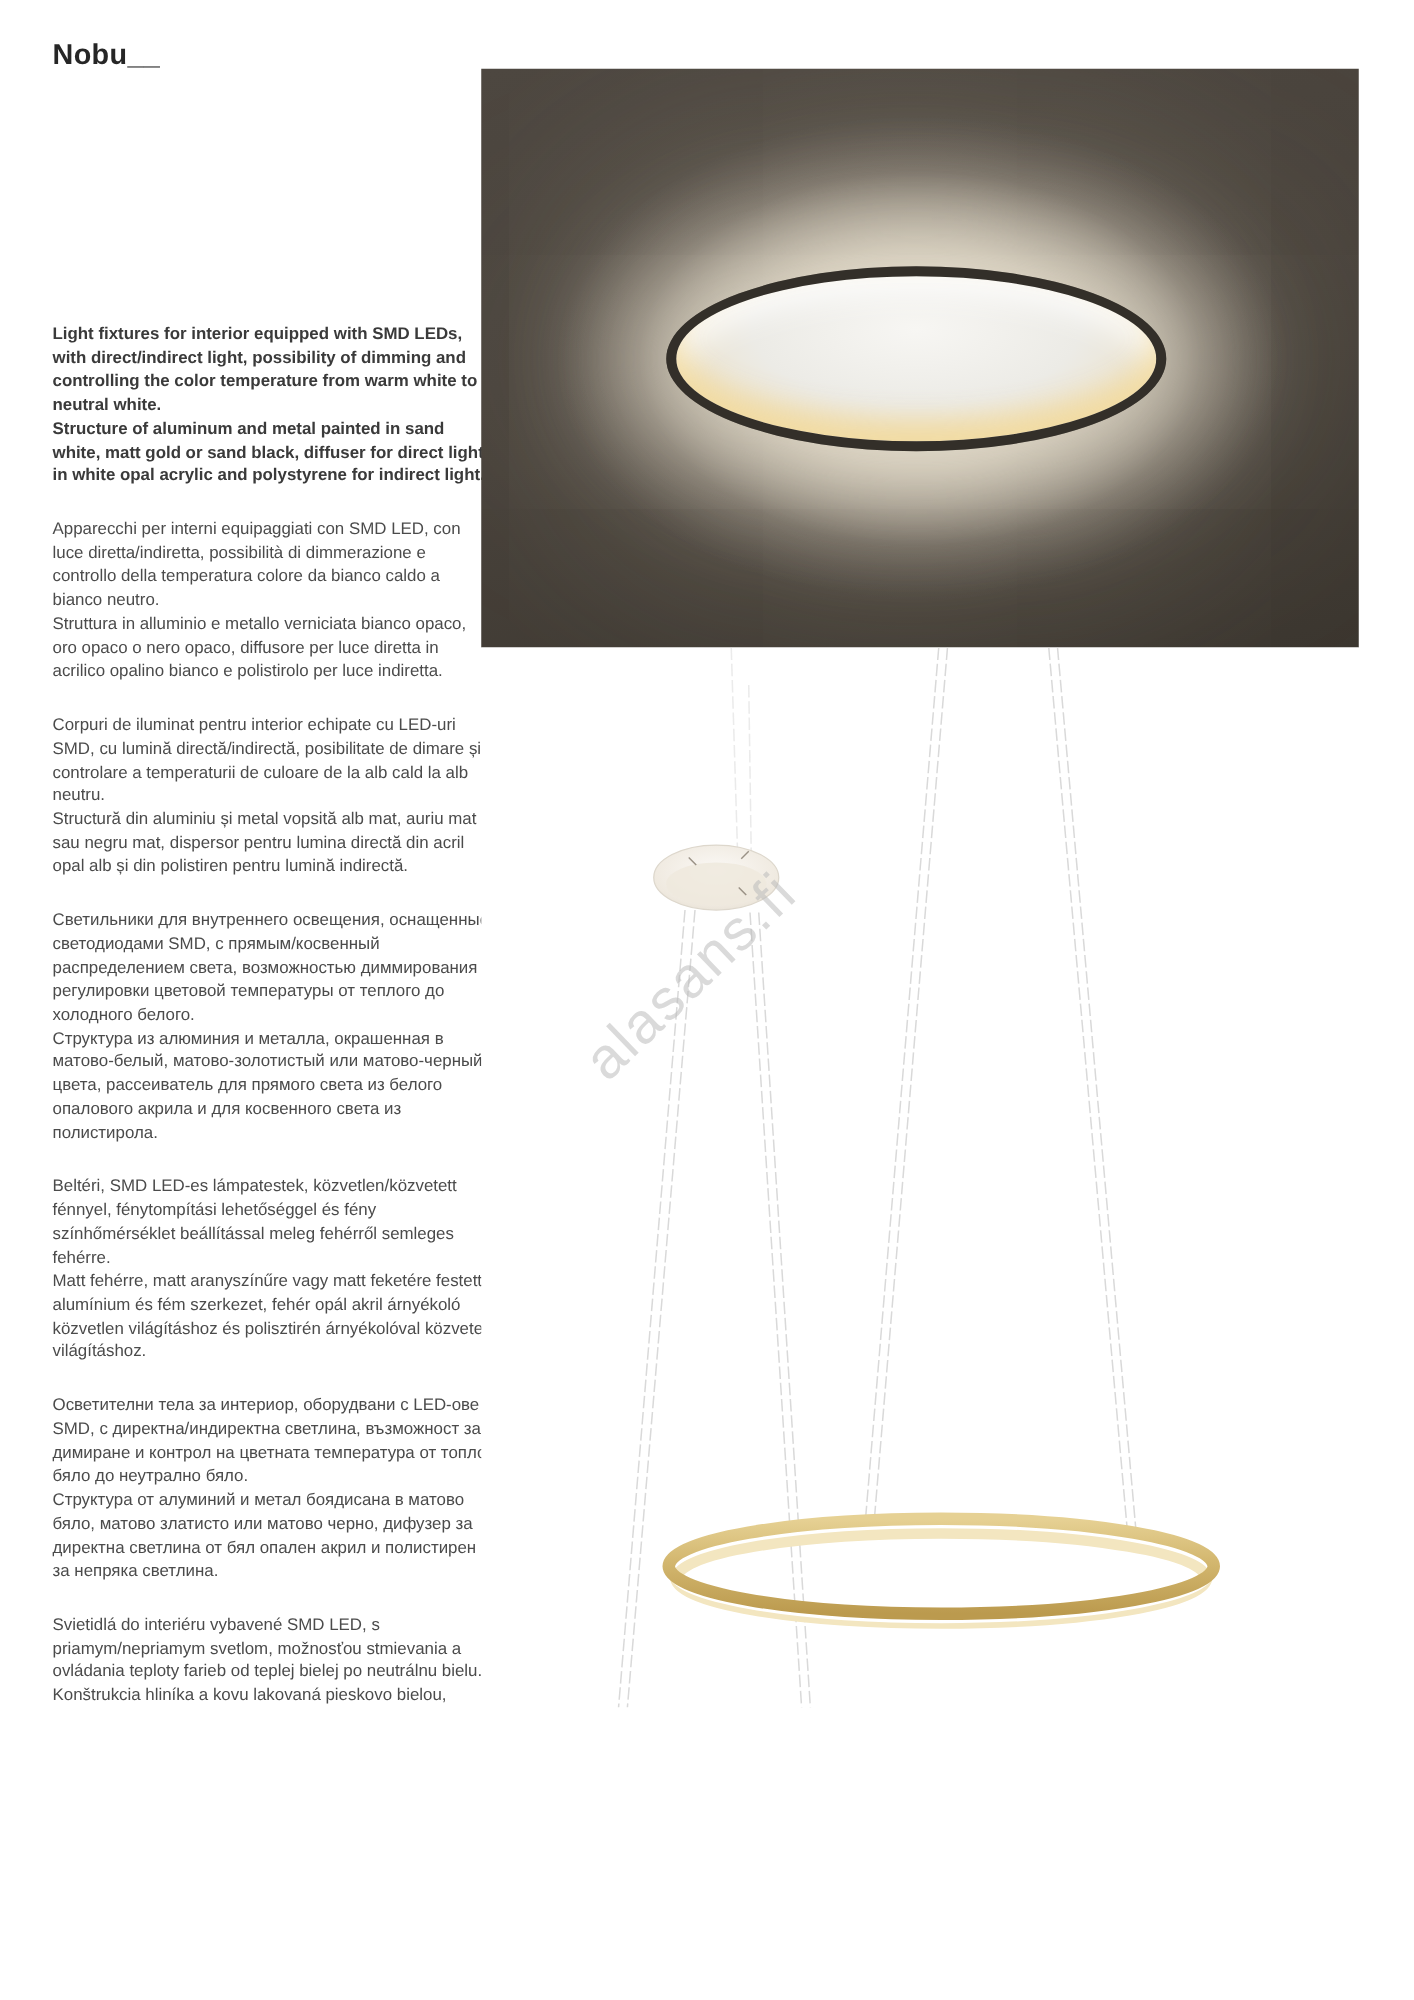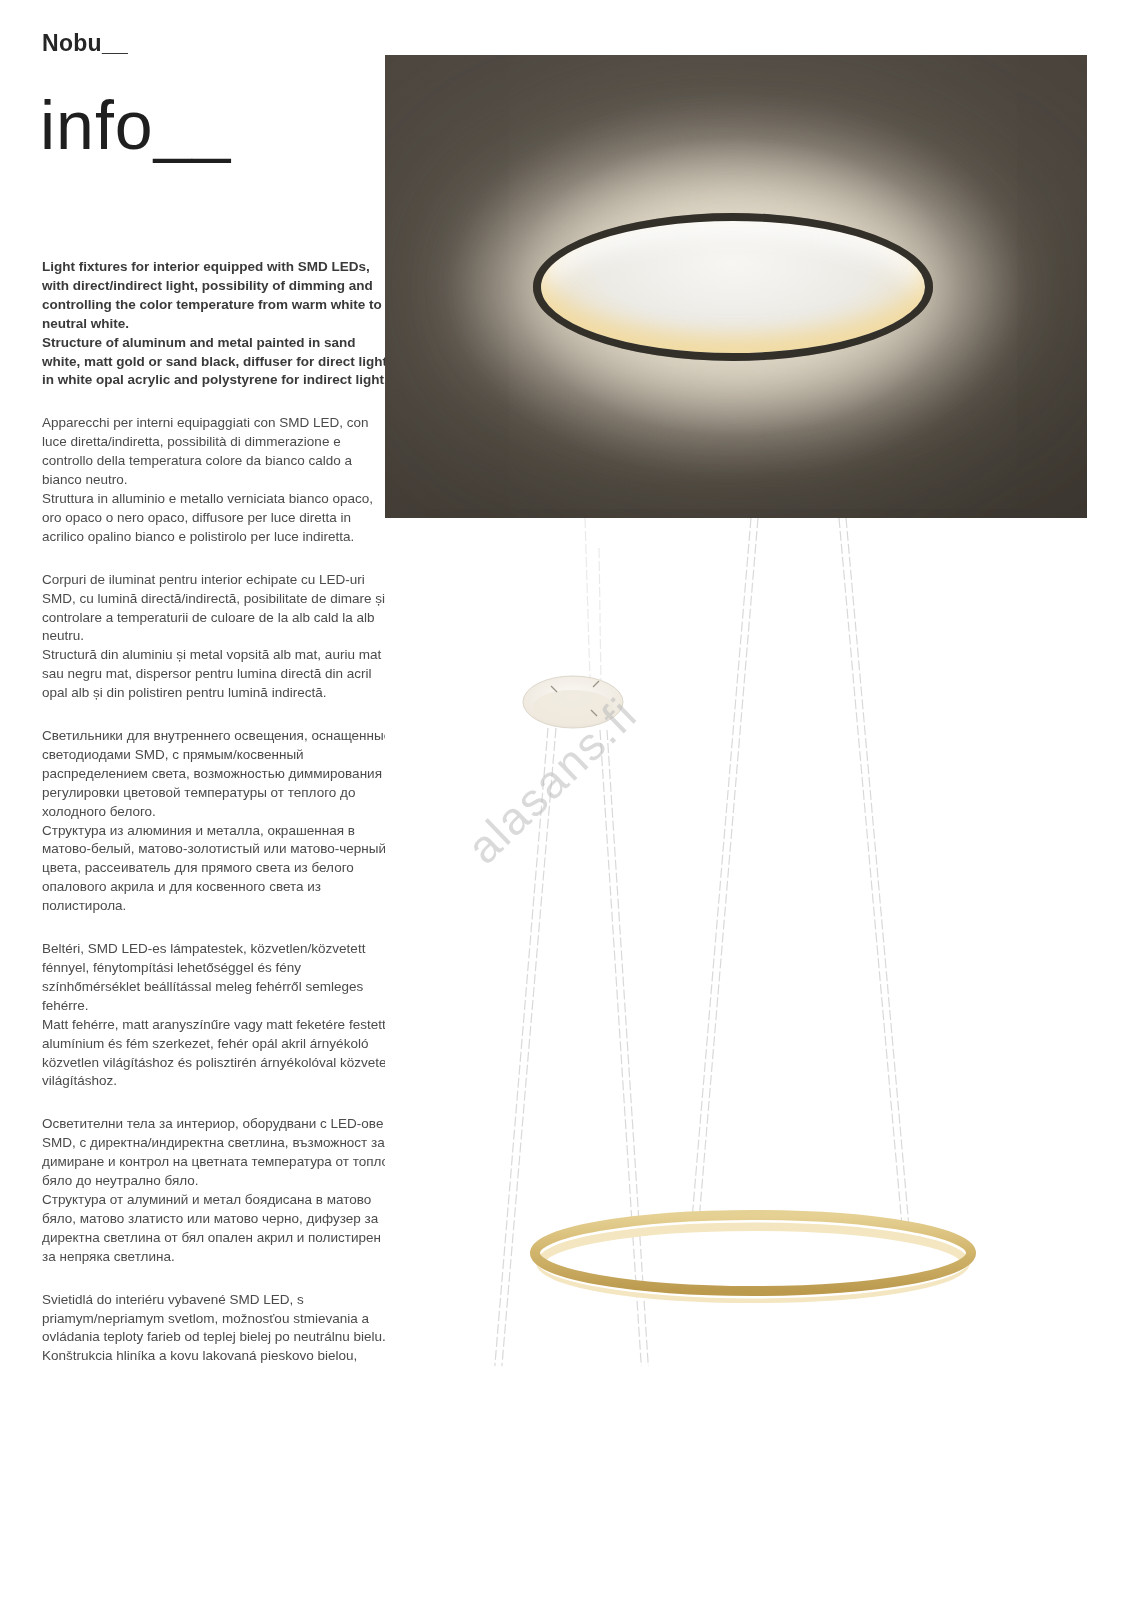--- a/index.html
+++ b/index.html
@@ -62,21 +62,20 @@
     position:absolute;right:44px;top:1543px;
     font-size:14px;color:#15803d;
   }
 </style>
 </head>
 <body>
 
 <div class="page">
 
   <div class="brand">Nobu__</div>
-  <h1 class="title">info__</h1>
 
   <div class="descriptions">
     <p class="desc bold">Light fixtures for interior equipped with SMD LEDs, with direct/indirect light, possibility of dimming and controlling the color temperature from warm white to neutral white.
 Structure of aluminum and metal painted in sand white, matt gold or sand black, diffuser for direct light in white opal acrylic and polystyrene for indirect light.</p>
     <p class="desc">Apparecchi per interni equipaggiati con SMD LED, con luce diretta/indiretta, possibilità di dimmerazione e controllo della temperatura colore da bianco caldo a bianco neutro.
 Struttura in alluminio e metallo verniciata bianco opaco, oro opaco o nero opaco, diffusore per luce diretta in acrilico opalino bianco e polistirolo per luce indiretta.</p>
     <p class="desc">Corpuri de iluminat pentru interior echipate cu LED-uri SMD, cu lumină directă/indirectă, posibilitate de dimare și controlare a temperaturii de culoare de la alb cald la alb neutru.
 Structură din aluminiu și metal vopsită alb mat, auriu mat sau negru mat, dispersor pentru lumina directă din acril opal alb și din polistiren pentru lumină indirectă.</p>
     <p class="desc">Светильники для внутреннего освещения, оснащенные светодиодами SMD, с прямым/косвенный распределением света, возможностью диммирования и регулировки цветовой температуры от теплого до холодного белого.
 Структура из алюминия и металла, окрашенная в матово-белый, матово-золотистый или матово-черный цвета, рассеиватель для прямого света из белого опалового акрила и для косвенного света из полистирола.</p>

